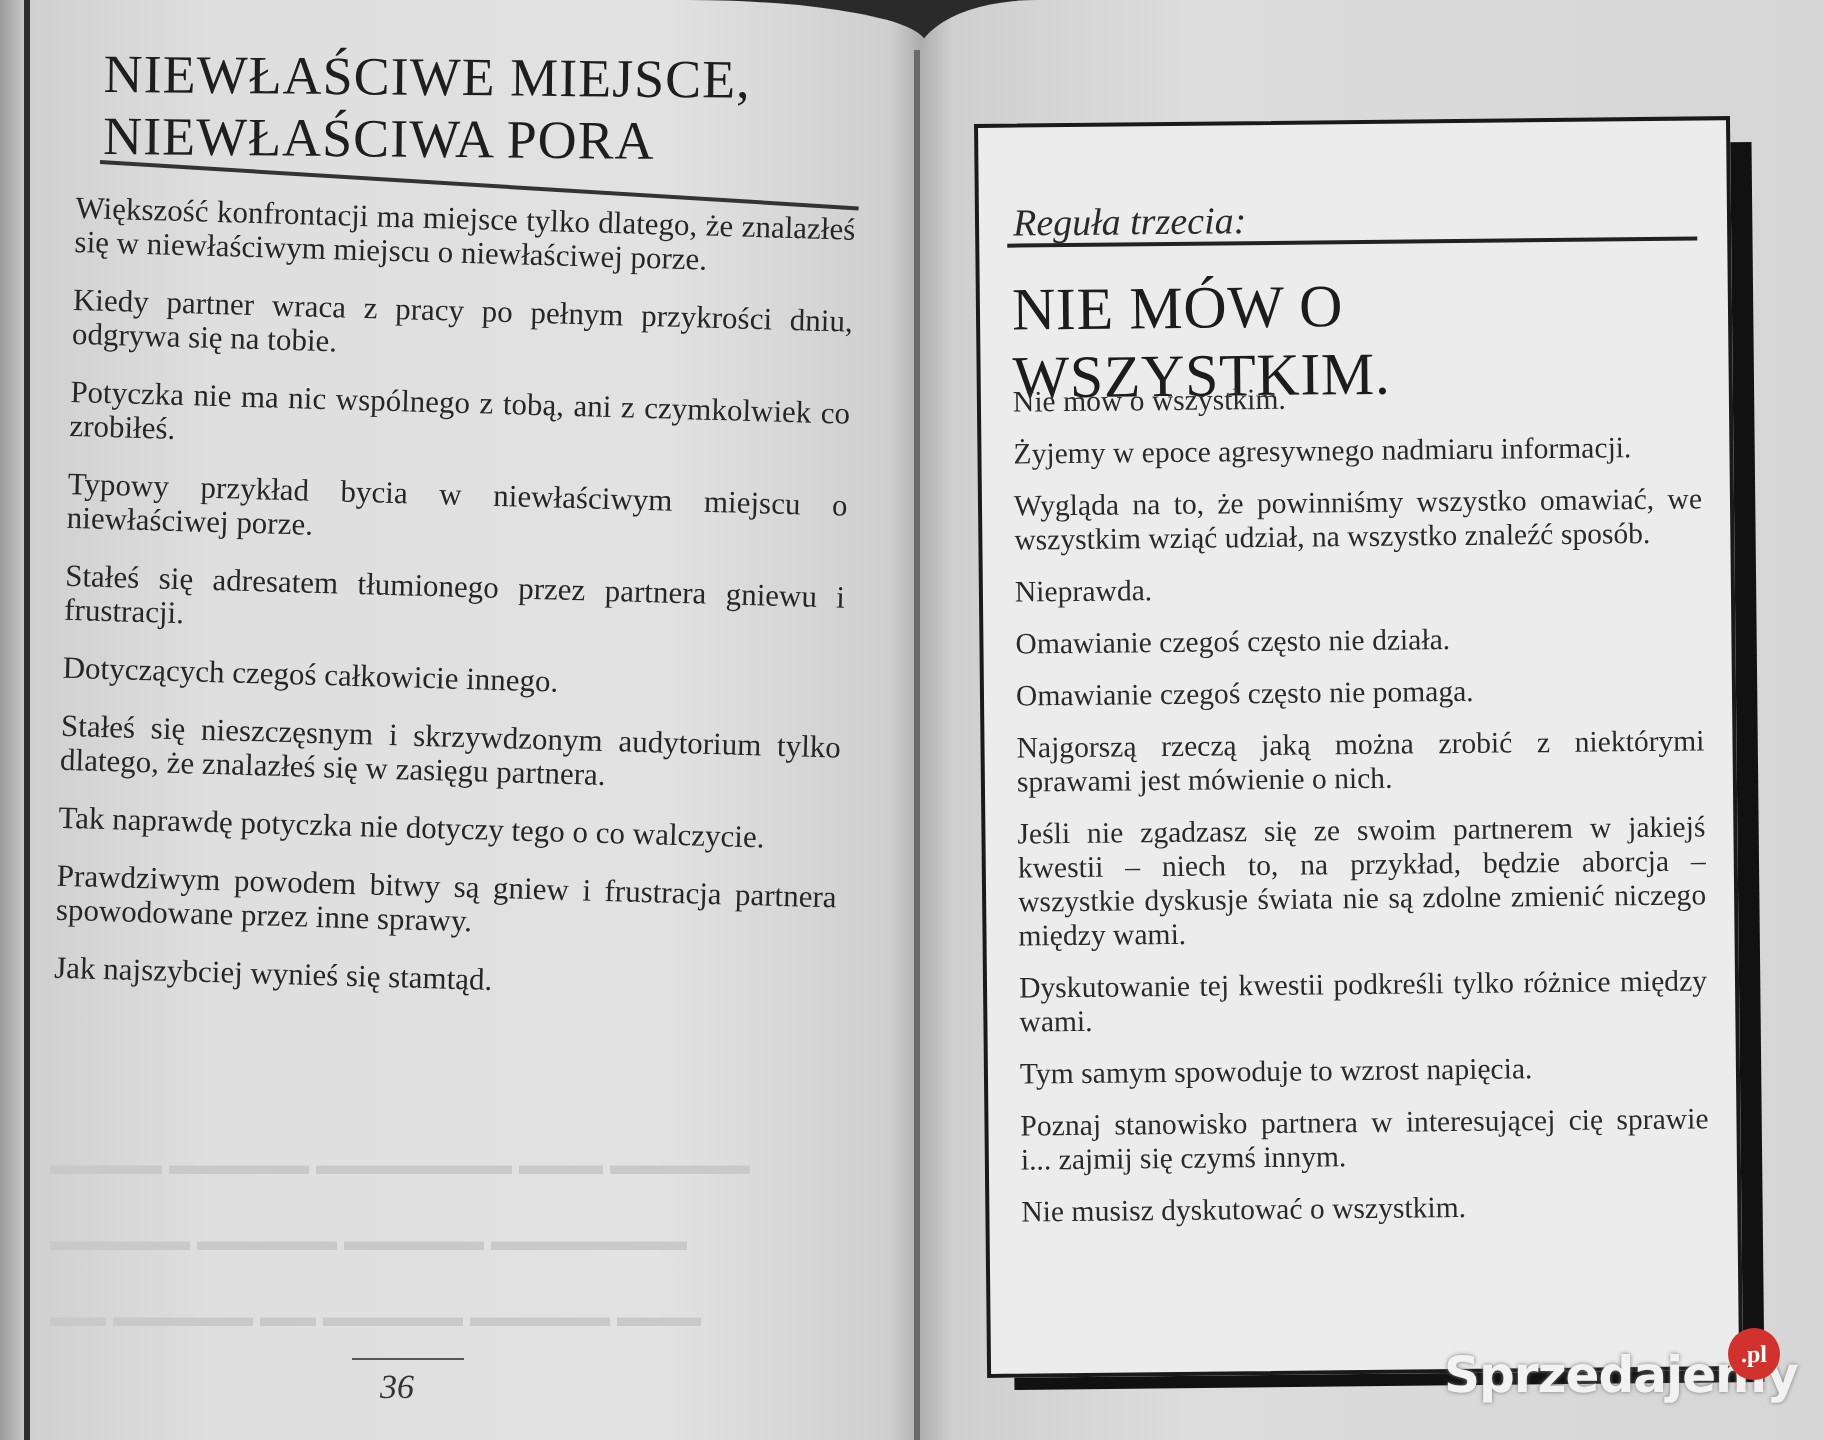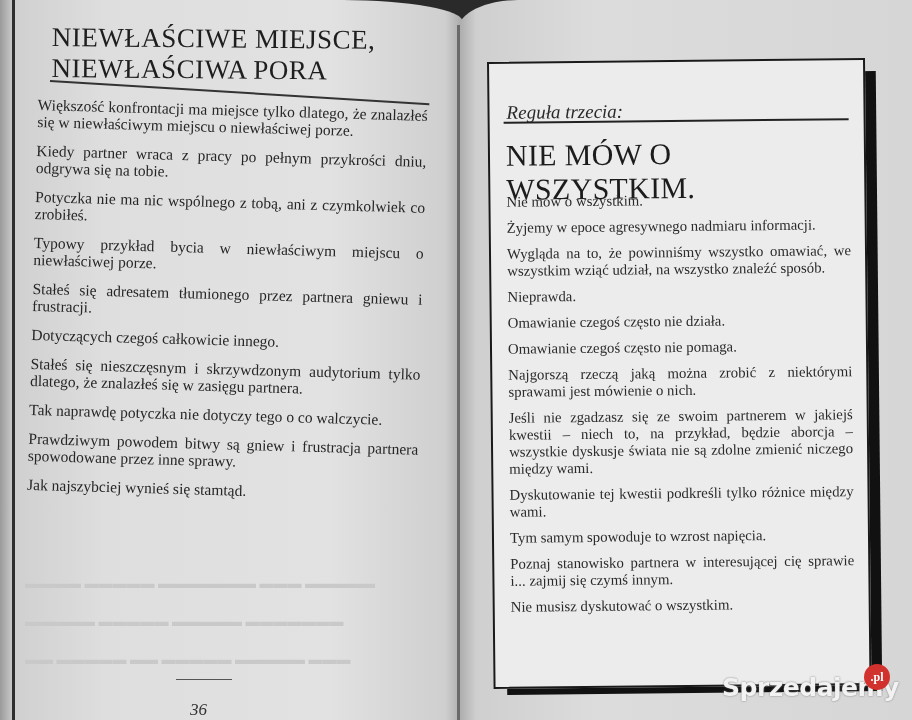--- a/index.html
+++ b/index.html
@@ -46,21 +46,21 @@
   }
   .lp-body p { margin:0 0 12px 0; text-align:justify; }
   .lp-body p.last { text-align:left; }
   .faint {
     position:absolute; left:10px; top:575px; width:390px;
     font-size:14px; line-height:18px; color:#c9c9c9;
   }
   .faint div { margin-bottom:20px; }
   .pg-rule { position:absolute; left:176px; top:679px; width:56px; height:1px; background:#555; }
   .pg-num {
-    position:absolute; left:190px; top:700px; font-style:italic; font-size:17px; color:#333;
+    position:absolute; left:190px; top:684px; font-style:italic; font-size:17px; color:#333;
   }
   
   .box-shadow {
     position:absolute; left:504px; top:73px; width:375px; height:620px; background:#111;
     transform:rotate(-0.6deg);
   }
   .box {
     position:absolute; left:487px; top:62px; width:374px; height:623px;
     background:#ececec; border:2px solid #1a1a1a;
     transform:rotate(-0.6deg); transform-origin:left top;

